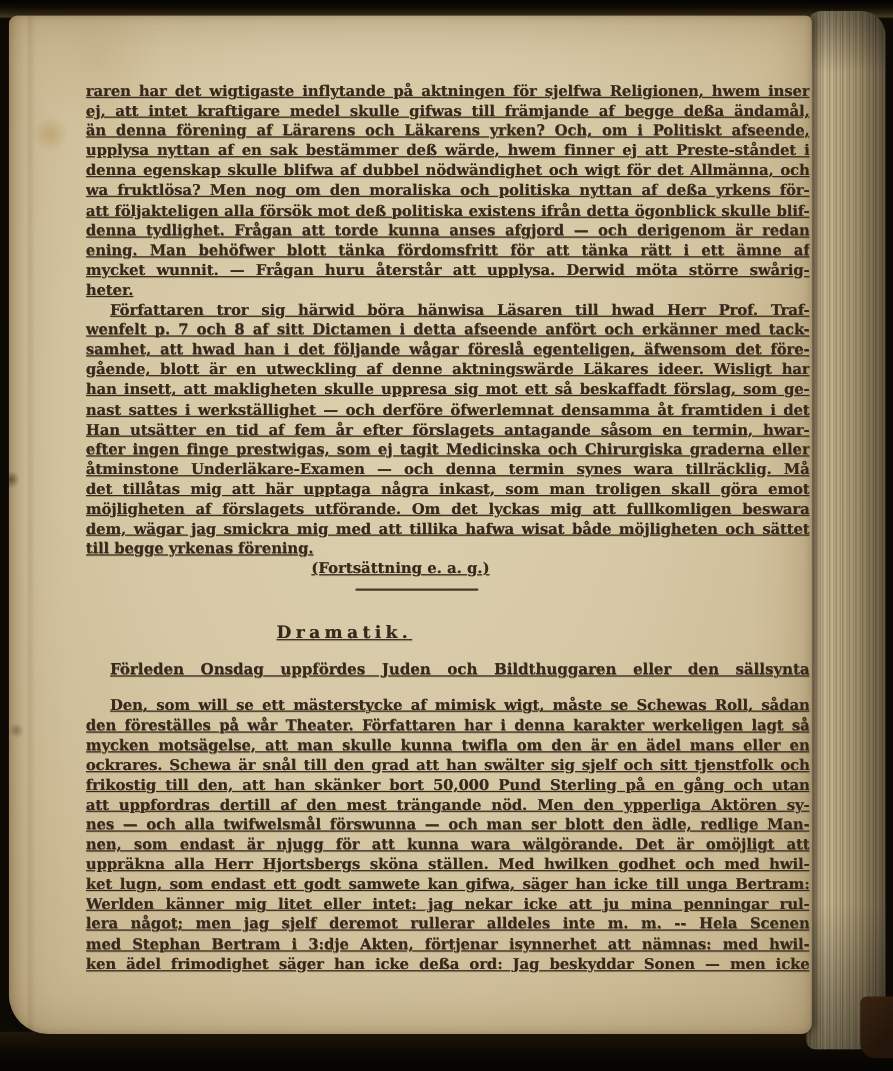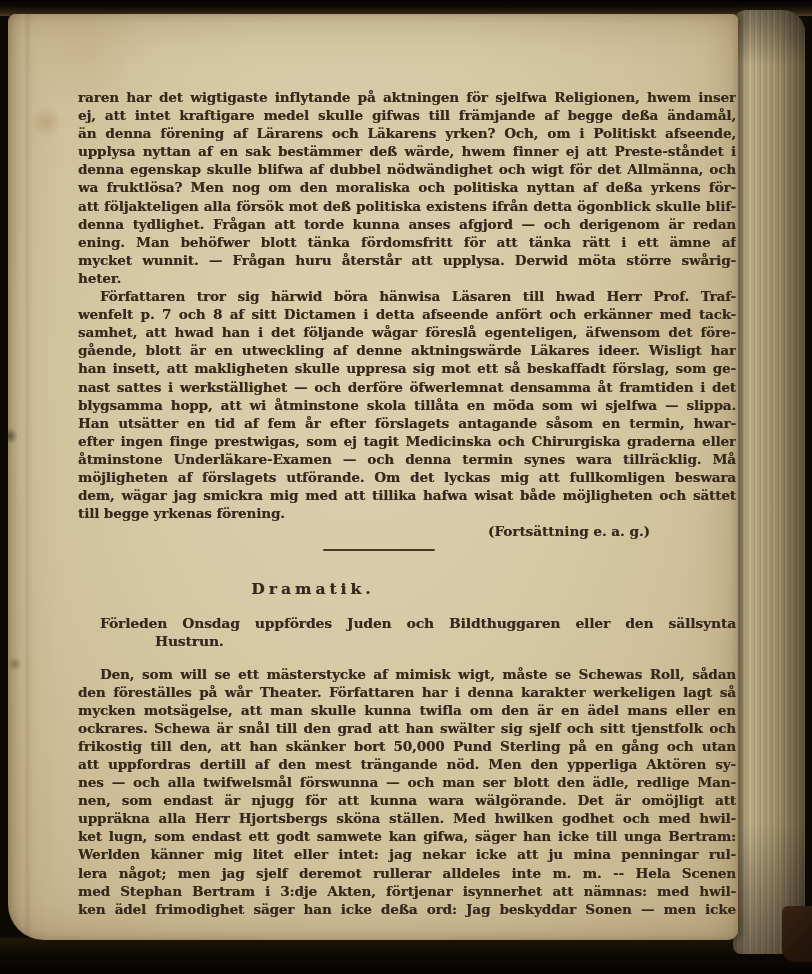--- a/index.html
+++ b/index.html
@@ -37,35 +37,36 @@
       radial-gradient(circle at 2px 422px, rgba(40,26,10,.55) 0, rgba(40,26,10,0) 8px),
       radial-gradient(circle at 7px 650px, rgba(70,48,20,.40) 0, rgba(70,48,20,0) 7px),
       radial-gradient(circle at 660px 300px, rgba(150,110,50,.10) 0, rgba(150,110,50,0) 80px),
       radial-gradient(circle at 80px 40px, rgba(150,110,50,.12) 0, rgba(150,110,50,0) 60px),
       linear-gradient(90deg, rgba(120,95,55,.20) 0px, rgba(120,95,55,0) 14px),
       linear-gradient(90deg, transparent 16px, rgba(90,70,40,.12) 19px, transparent 24px),
       radial-gradient(ellipse at 48% 38%, #dccfae 0%, #d6c8a5 45%, #ccbb95 75%, #bfad85 100%);
     box-shadow: inset 0 0 46px rgba(95,70,32,.35), inset 0 0 8px rgba(60,40,15,.28), 3px 0 7px rgba(20,12,4,.45);
   }
   .textblock {
-    position:absolute; left:70px; top:74px; width:658px;
+    position:absolute; left:70px; top:60px; width:658px;
     color:#36281a;
     text-shadow:0.3px 0.3px 0.6px rgba(54,40,26,.55);
     font-weight:700;
+    text-decoration:underline;
   }
   .tline {
     height:18.1px; line-height:18.1px; font-size:13.5px; letter-spacing:-0.1px;
     overflow:hidden; text-align:justify; text-align-last:justify;
   }
   .tline.noj { text-align-last:left; }
   .tline.ind1 { padding-left:22px; }
   .tline.ind2 { padding-left:77px; }
   .cont-note {
     height:18.1px; line-height:18.1px; font-size:13.5px;
-    text-align:right; padding-right:86px;
+    text-align:center; padding-right:86px;
   }
   .divider {
     width:112px; height:2px; margin:9px 0 0 245px;
     background:rgba(45,32,18,.85); border-radius:1px;
   }
   .heading {
     margin-top:28px; width:470px; height:20px; line-height:20px;
     font-size:15.5px; letter-spacing:4px; text-align:center;
   }
   .announce { margin-top:15px; }
@@ -98,38 +99,37 @@
           <div class="tline noj">heter.</div>
         </div>
 
       <div class="para">
           <div class="tline ind1">Författaren tror sig härwid böra hänwisa Läsaren till hwad Herr Prof. Traf-</div>
           <div class="tline">wenfelt p. 7 och 8 af sitt Dictamen i detta afseende anfört och erkänner med tack-</div>
           <div class="tline">samhet, att hwad han i det följande wågar föreslå egenteligen, äfwensom det före-</div>
           <div class="tline">gående, blott är en utweckling af denne aktningswärde Läkares ideer. Wisligt har</div>
           <div class="tline">han insett, att makligheten skulle uppresa sig mot ett så beskaffadt förslag, som ge-</div>
           <div class="tline">nast sattes i werkställighet — och derföre öfwerlemnat densamma åt framtiden i det</div>
-          <div class="tline">blygsamma hopp, att wi åtminstone skola tillåta en möda som wi sjelfwa — slippa.</div>
           <div class="tline">Han utsätter en tid af fem år efter förslagets antagande såsom en termin, hwar-</div>
           <div class="tline">efter ingen finge prestwigas, som ej tagit Medicinska och Chirurgiska graderna eller</div>
           <div class="tline">åtminstone Underläkare-Examen — och denna termin synes wara tillräcklig. Må</div>
+          <div class="tline">det tillåtas mig att här upptaga några inkast, som man troligen skall göra emot</div>
           <div class="tline">möjligheten af förslagets utförande. Om det lyckas mig att fullkomligen beswara</div>
           <div class="tline">dem, wägar jag smickra mig med att tillika hafwa wisat både möjligheten och sättet</div>
           <div class="tline noj">till begge yrkenas förening.</div>
         </div>
 
       <div class="cont-note">(Fortsättning e. a. g.)</div>
 
       <div class="divider"></div>
 
       <div class="heading">Dramatik.</div>
 
       <div class="para announce">
           <div class="tline ind1">Förleden Onsdag uppfördes Juden och Bildthuggaren eller den sällsynta</div>
-          <div class="tline ind2 noj">Hustrun.</div>
         </div>
 
       <div class="para review">
           <div class="tline ind1">Den, som will se ett mästerstycke af mimisk wigt, måste se Schewas Roll, sådan</div>
           <div class="tline">den föreställes på wår Theater. Författaren har i denna karakter werkeligen lagt så</div>
           <div class="tline">mycken motsägelse, att man skulle kunna twifla om den är en ädel mans eller en</div>
           <div class="tline">ockrares. Schewa är snål till den grad att han swälter sig sjelf och sitt tjenstfolk och</div>
           <div class="tline">frikostig till den, att han skänker bort 50,000 Pund Sterling på en gång och utan</div>
           <div class="tline">att uppfordras dertill af den mest trängande nöd. Men den ypperliga Aktören sy-</div>
           <div class="tline">nes — och alla twifwelsmål förswunna — och man ser blott den ädle, redlige Man-</div>

